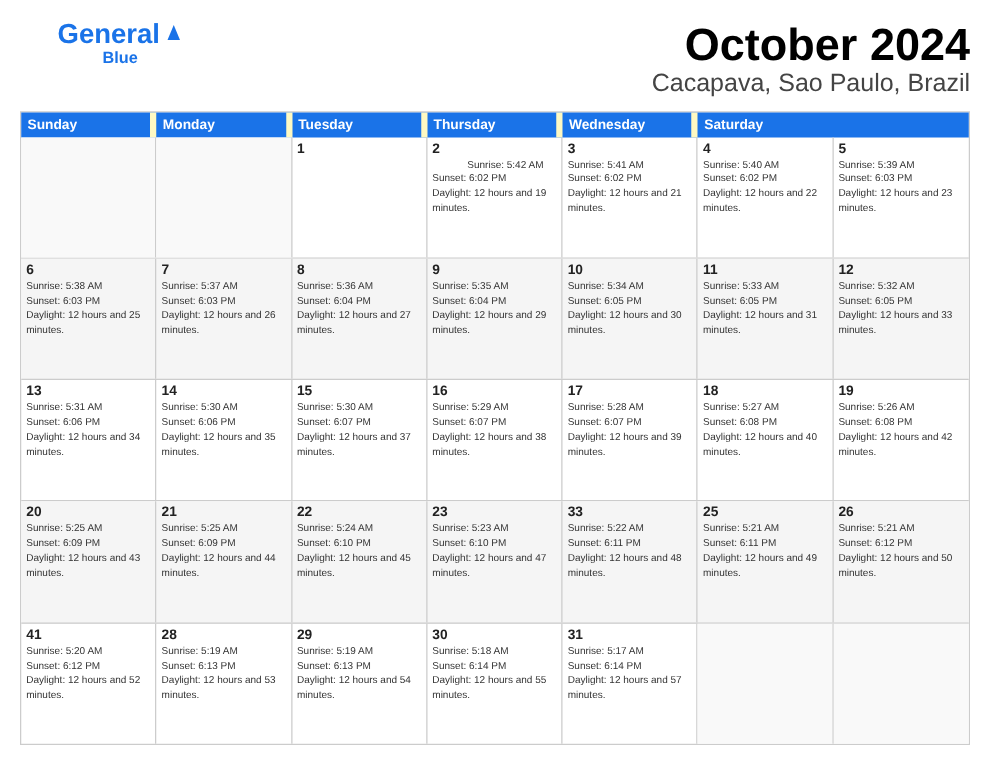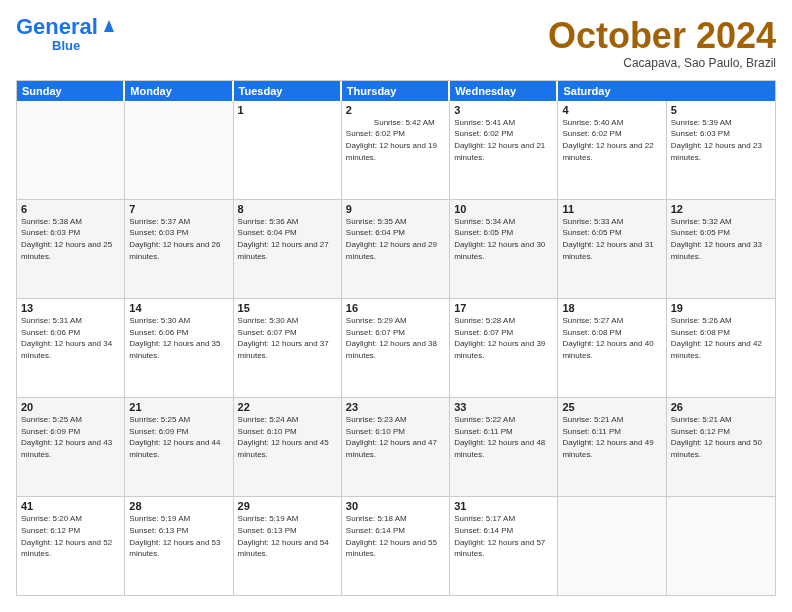--- a/index.html
+++ b/index.html
@@ -15,20 +15,21 @@
       height: 612px;
       padding: 16px;
       display: flex;
       flex-direction: column;
     }
     .header {
       display: flex;
       justify-content: space-between;
       align-items: flex-start;
       margin-bottom: 10px;
+      margin-left: 30px;
     }
     .logo {
       display: flex;
       flex-direction: column;
       align-items: flex-start;
     }
     .logo-text {
       font-size: 22px;
       font-weight: bold;
       color: #333;
@@ -42,45 +43,45 @@
       font-size: 13px;
       font-weight: bold;
       margin-left: 36px;
     }
     .title-block {
       text-align: right;
     }
     .main-title {
       font-size: 36px;
       font-weight: bold;
-      color: #a16207;
+      color: #000000;
       line-height: 1.1;
     }
     .sub-title {
-      font-size: 12px;
+      font-size: 20px;
       color: #444;
     }
     .calendar {
       flex: 1;
       display: flex;
       flex-direction: column;
       border: 1px solid #ccc;
     }
     .cal-header {
       display: grid;
       grid-template-columns: repeat(7, 1fr);
       background: #1a73e8;
     }
     .cal-header-cell {
       color: #fff;
       font-size: 11px;
       font-weight: bold;
       padding: 4px 5px;
       text-align: left;
-      border-right: 2px solid #fef9c3;
+      border-right: 5px solid #fef9c3;
     }
     .cal-header-cell:last-child { border-right: none; }
     .cal-body {
       flex: 1;
       display: flex;
       flex-direction: column;
     }
     .cal-row {
       display: grid;
       grid-template-columns: repeat(7, 1fr);

